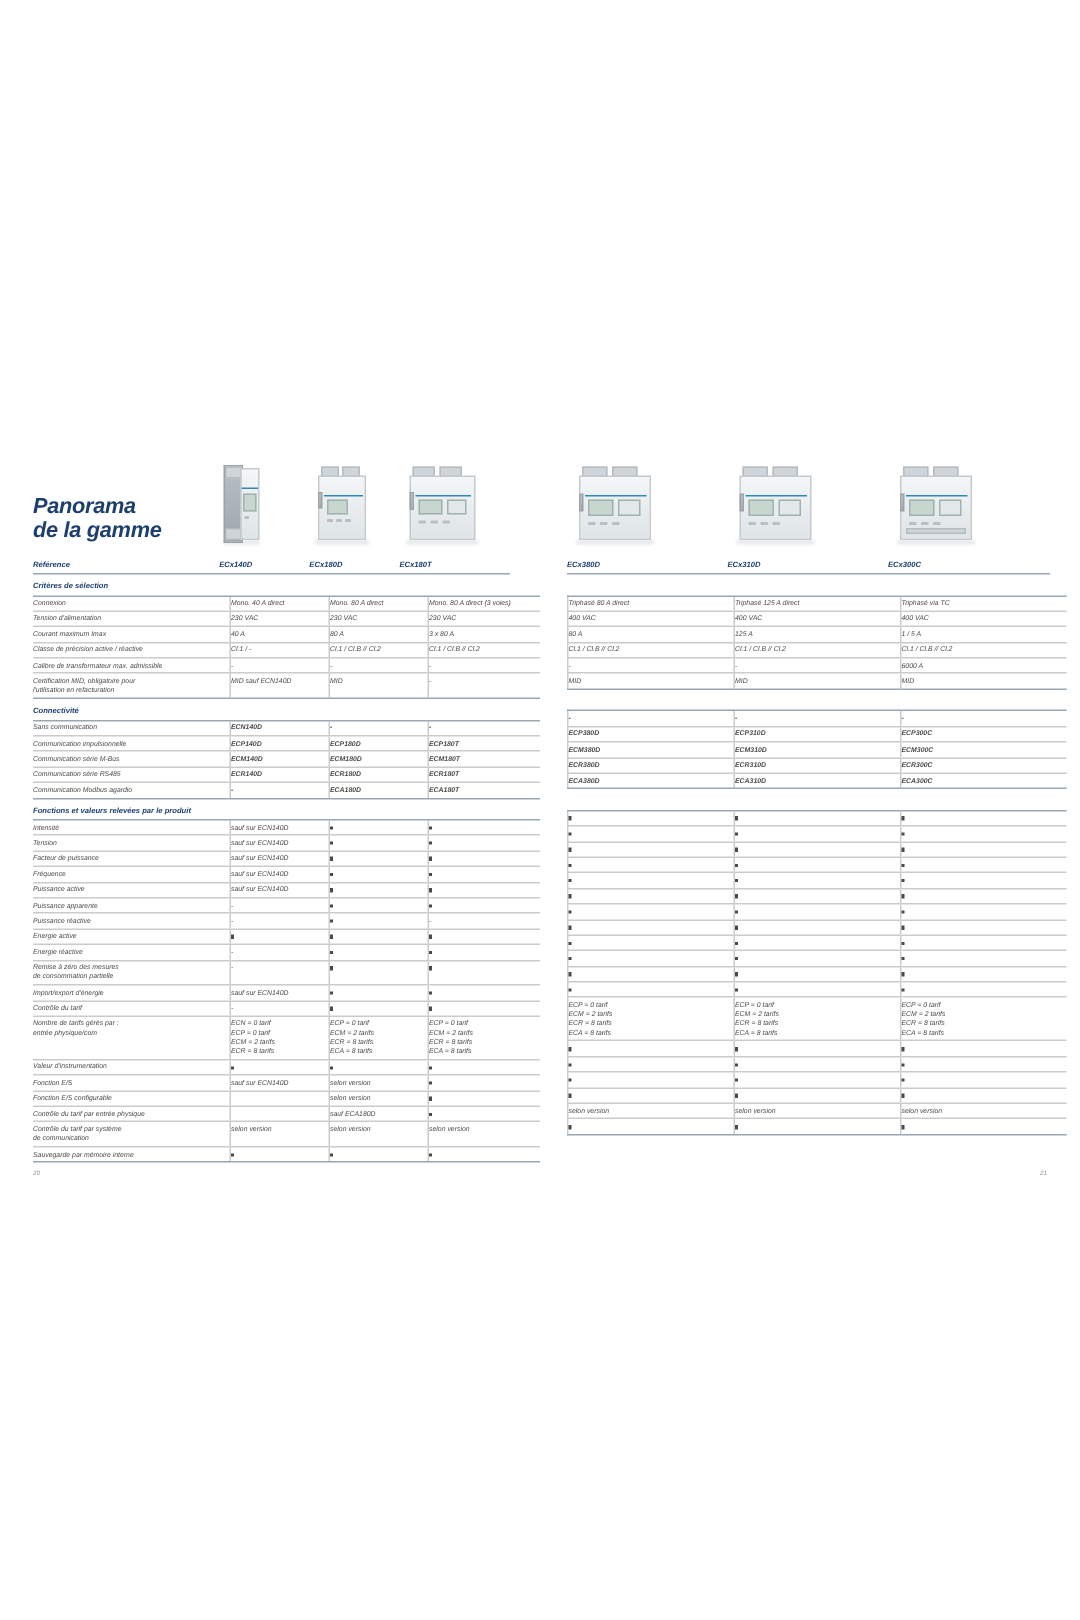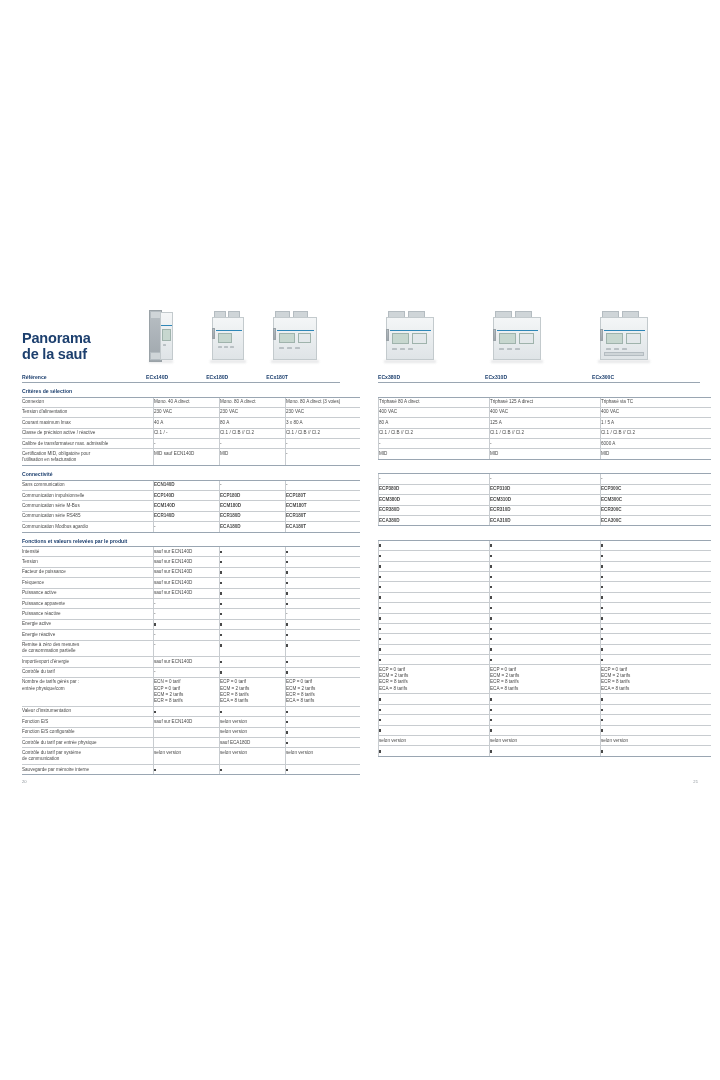--- a/index.html
+++ b/index.html
@@ -15,20 +15,21 @@
     position: relative;
     overflow: hidden;
   }
   .spread {
     position: absolute;
     top: 0;
     left: 0;
     width: 720px;
     height: 1080px;
     display: flex;
+    font-style: italic;
   }
   .page {
     width: 360px;
     height: 1080px;
     position: relative;
     background: #ffffff;
   }
   .page-inner {
     position: absolute;
     left: 22px;
@@ -199,21 +200,21 @@
 <body>
 
 <div class="spread">
 
   <div class="page page-left">
     <div class="page-inner">
 
       <div class="title-row">
         <div class="panorama-title">
           <div>Panorama</div>
-          <div>de la sauf</div>
+          <div>de la gamme</div>
         </div>
 
         <div class="fig-cell c1">
           <div class="meter" style="width:30px;height:56px;">
             <div class="shadow" style="left:3px;top:52px;width:24px;height:3px;"></div>
             <div class="rail" style="left:3px;top:2px;width:13px;height:52px;"></div>
             <div class="term" style="left:4px;top:3px;width:11px;height:8px;"></div>
             <div class="term" style="left:4px;top:44px;width:11px;height:8px;"></div>
             <div class="body" style="left:14px;top:4px;width:13px;height:48px;"></div>
             <div class="stripe" style="left:15px;top:17px;width:11px;"></div>

